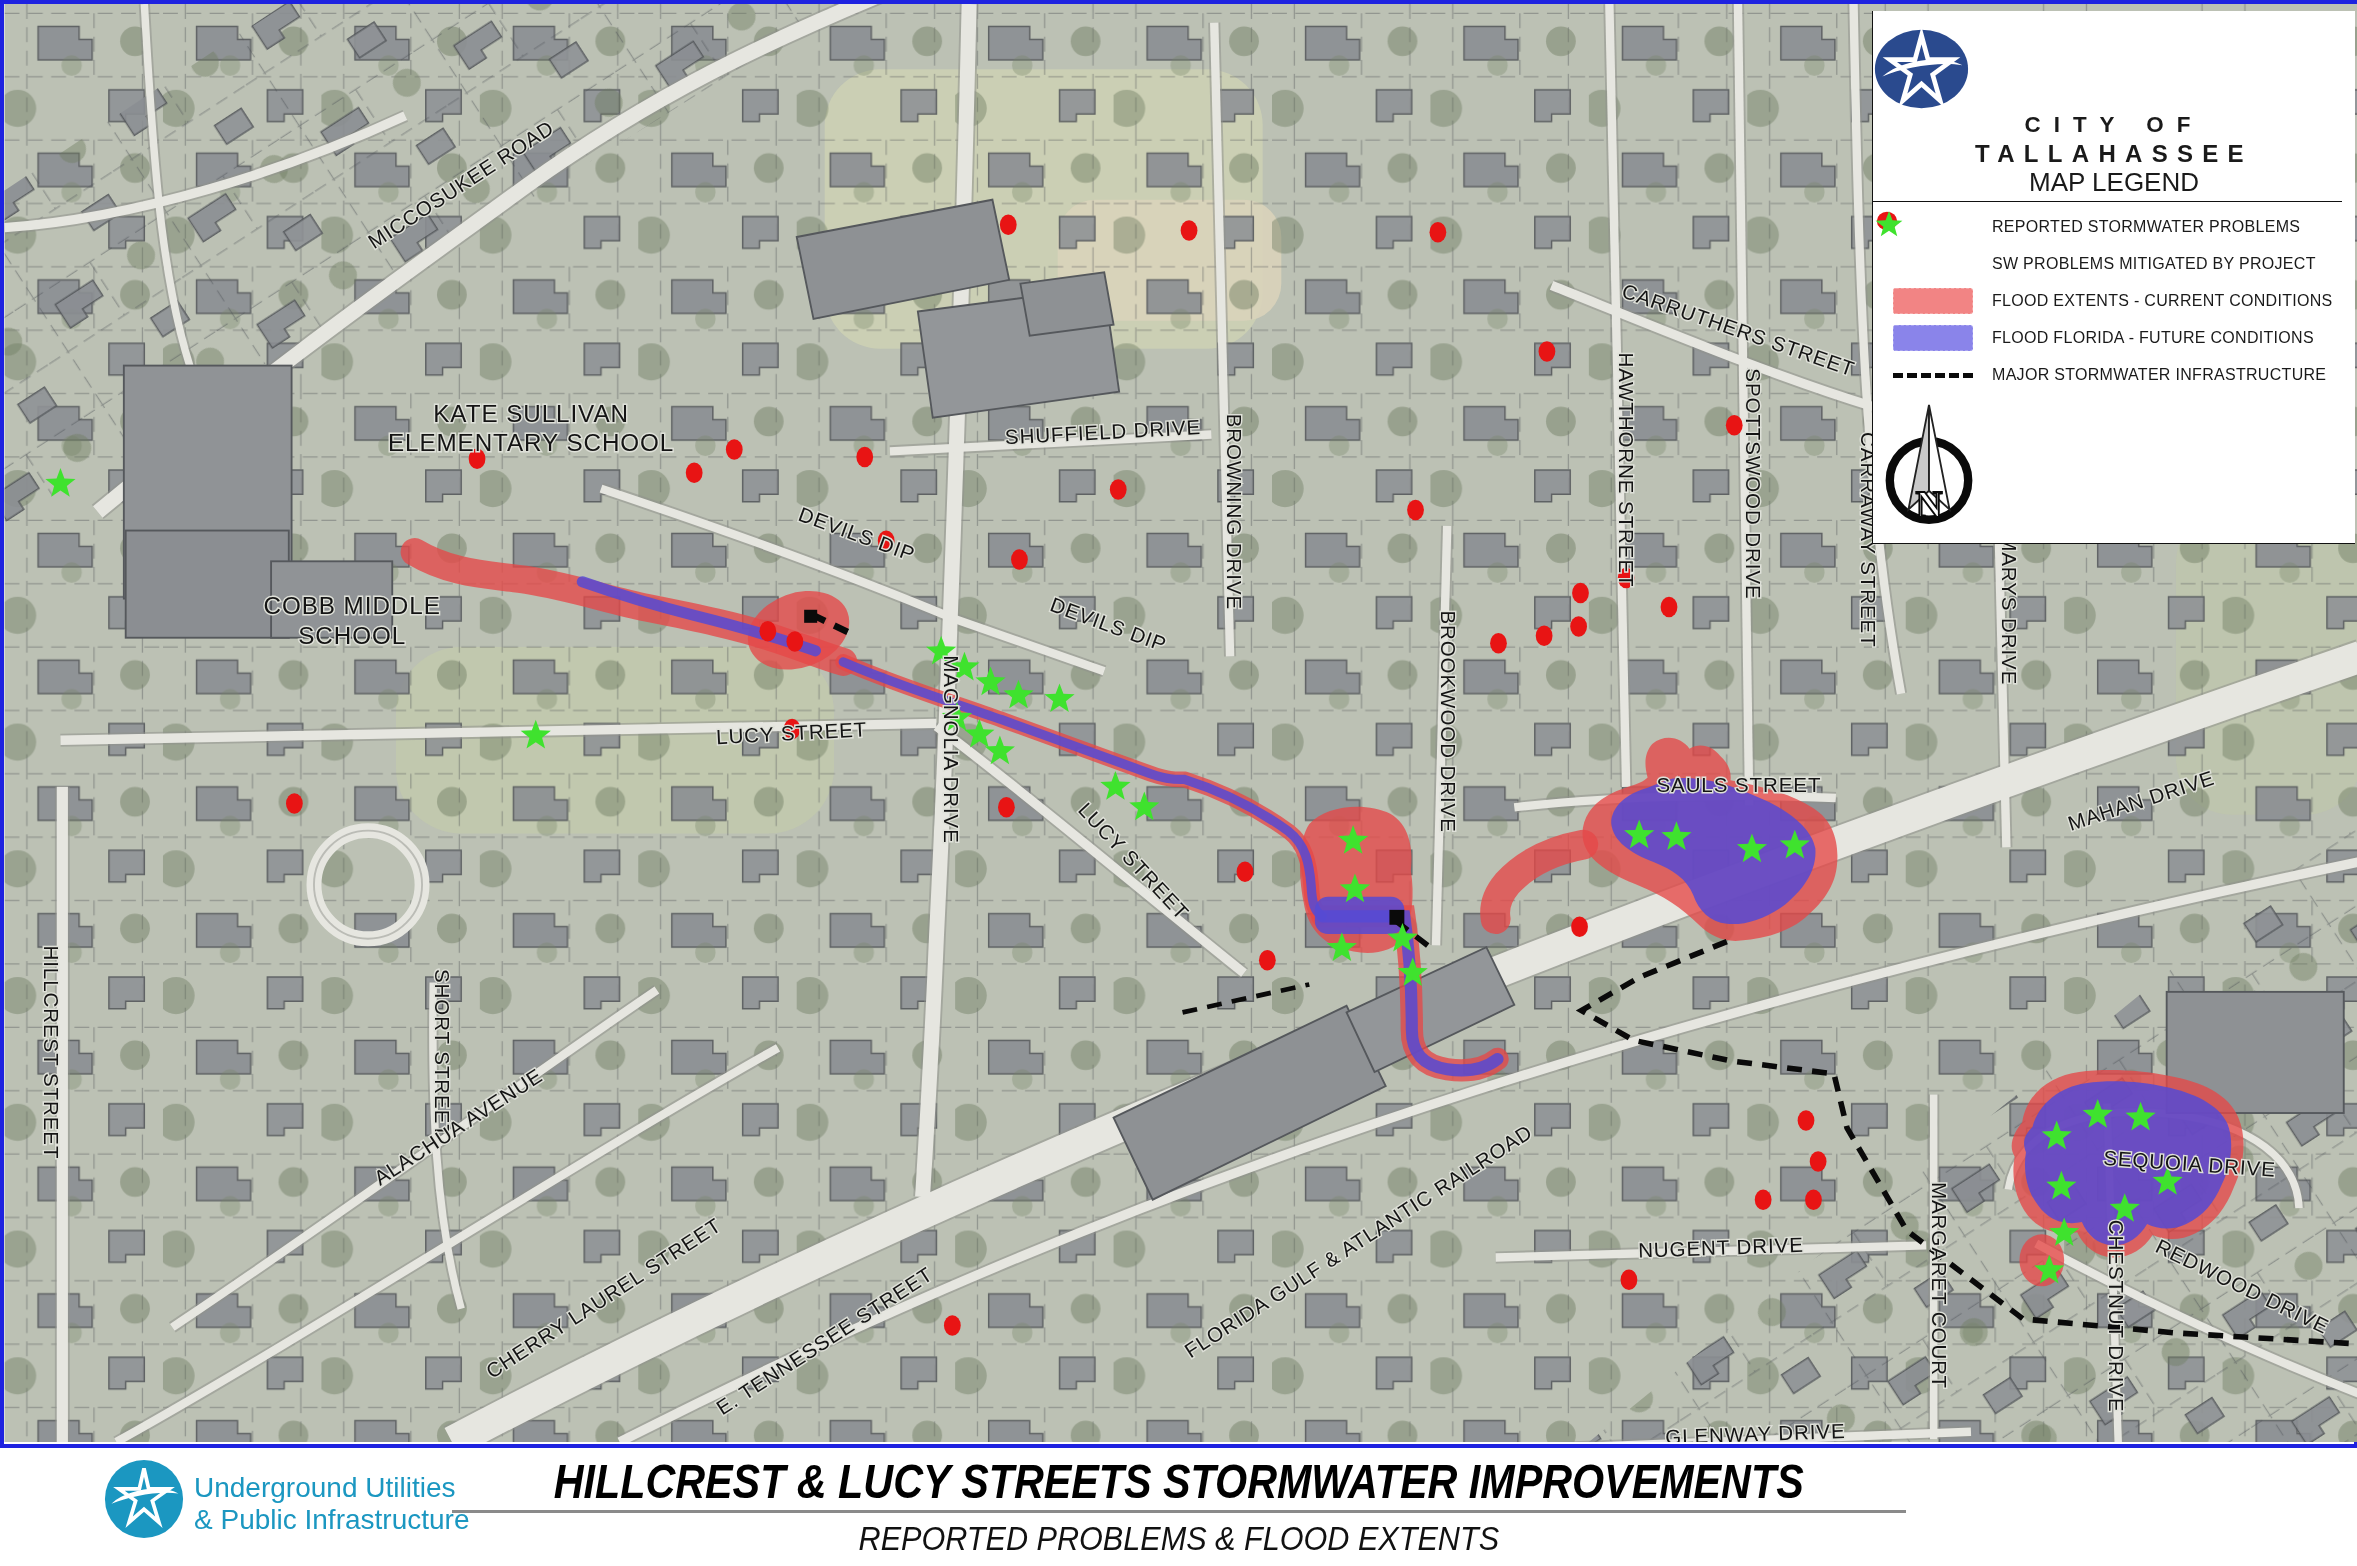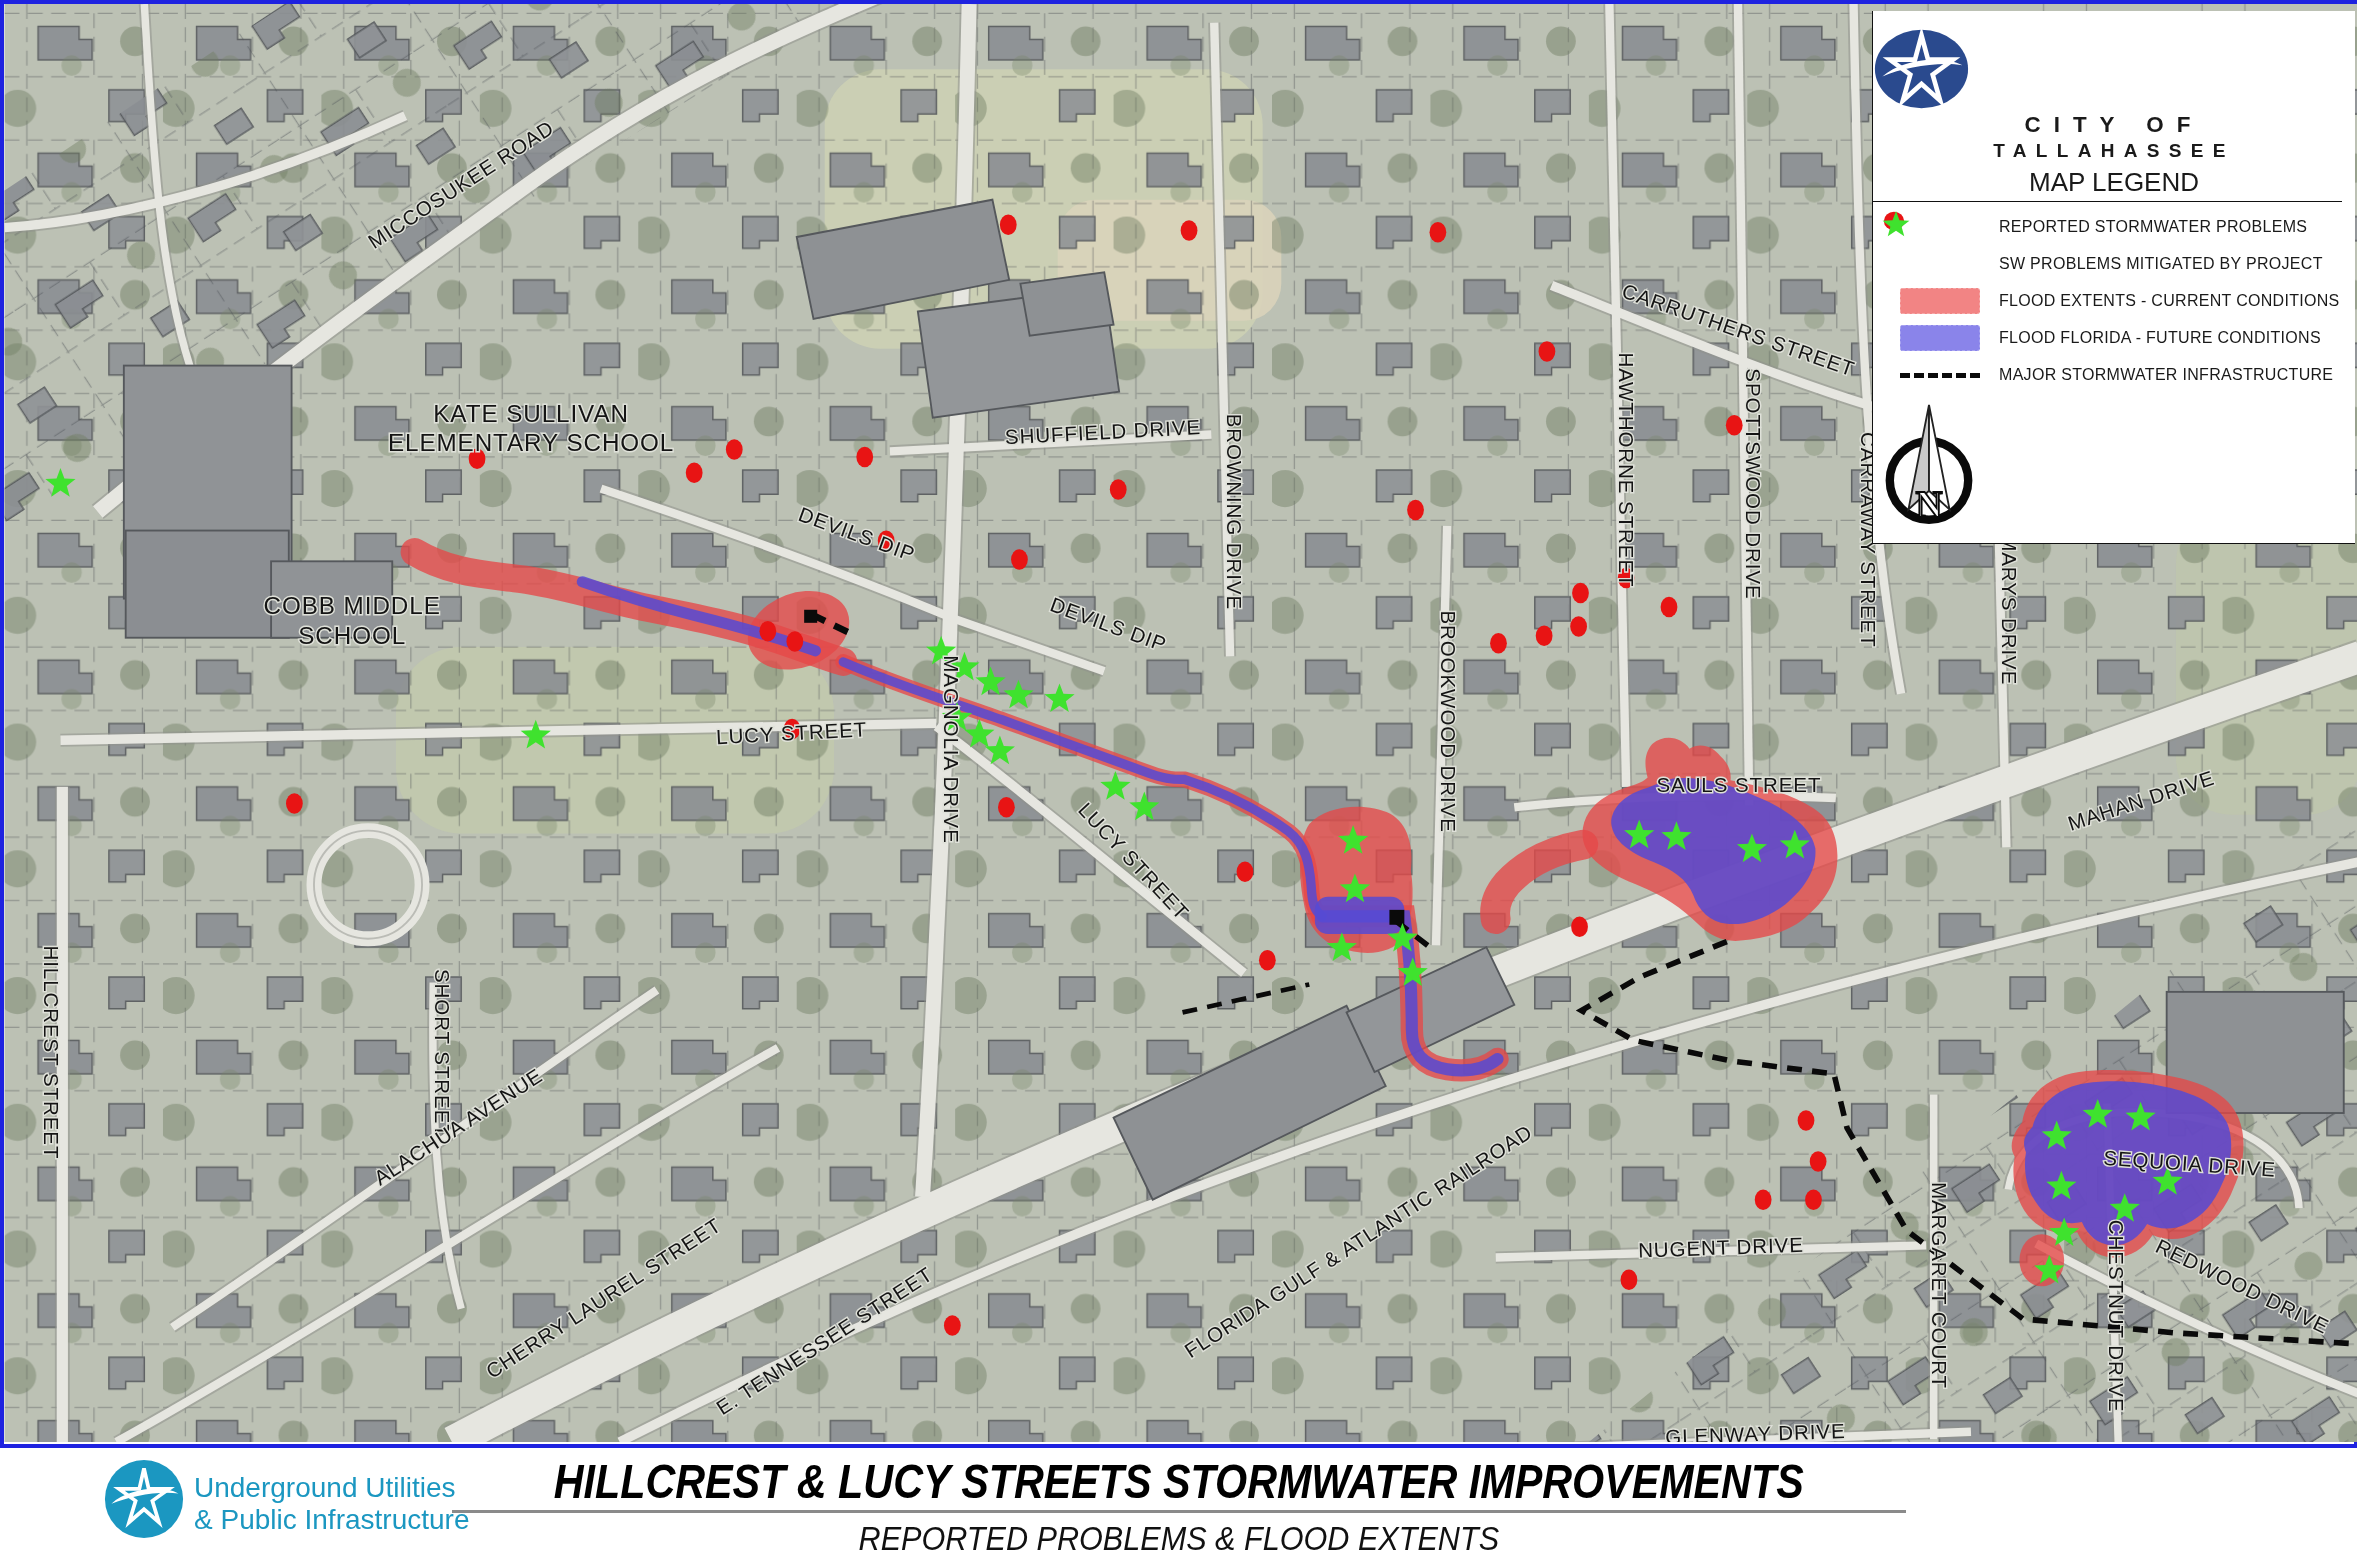--- a/index.html
+++ b/index.html
@@ -5,24 +5,24 @@
   html,body{margin:0;padding:0;background:#fff;}
   body{width:2358px;height:1566px;position:relative;font-family:"Liberation Sans",sans-serif;overflow:hidden;}
   .map-frame{position:absolute;left:0;top:0;width:2358px;height:1448px;box-sizing:border-box;
     border:4.7px solid #1e22e0;box-shadow:inset 0 0 0 1.9px #ffffff, inset 0 0 0 4.7px #1e22e0;background:#b3b8ab;}
   .map-frame svg{position:absolute;left:0;top:0;}
   
   .legend{position:absolute;left:1868px;top:6.5px;width:483px;height:533px;background:#ffffff;
     border-left:1.9px solid #111;border-bottom:1.9px solid #111;box-sizing:border-box;z-index:30;}
   .legend .cot-logo{position:absolute;left:0;right:0;top:17px;display:flex;justify-content:center;}
   .legend .org1{position:absolute;left:0;right:0;top:101px;text-align:center;font-weight:bold;font-size:22.4px;letter-spacing:13px;color:#1a1a1a;}
-  .legend .org2{position:absolute;left:0;right:0;top:129px;text-align:center;font-weight:bold;font-size:19px;letter-spacing:9.3px;color:#1a1a1a;}
+  .legend .org2{position:absolute;left:0;right:0;top:129px;text-align:center;font-weight:bold;font-size:24px;letter-spacing:9.3px;color:#1a1a1a;}
   .legend .maplegend{position:absolute;left:0;right:0;top:156px;text-align:center;font-size:26px;color:#1a1a1a;}
   .legend .rule{position:absolute;left:0px;right:13px;top:190px;border-top:1.9px solid #111;}
-  .legend .rows{position:absolute;left:7px;top:198px;right:5.6px;}
+  .legend .rows{position:absolute;left:0;top:198px;right:5.6px;}
   .lrow{display:flex;align-items:center;height:37px;}
   .lsym{width:119px;display:flex;justify-content:center;align-items:center;flex:none;}
   .llab{font-size:16px;color:#1a1a1a;letter-spacing:0.3px;}
   .sw{width:78px;height:24px;border-radius:2.8px;}
   .sw.cur{background:#f28484;border:1.9px dashed #f6a8a8;}
   .sw.fut{background:#8a84ea;border:1.9px dashed #a8a4f0;}
   .dashline{width:80px;height:0;border-top:5.6px dashed #0a0a0a;}
   .north{position:absolute;left:0;right:0;top:390px;display:flex;justify-content:center;}
   
   .titlebar{position:absolute;left:0;top:1448px;width:2358px;height:118px;background:#ffffff;}

